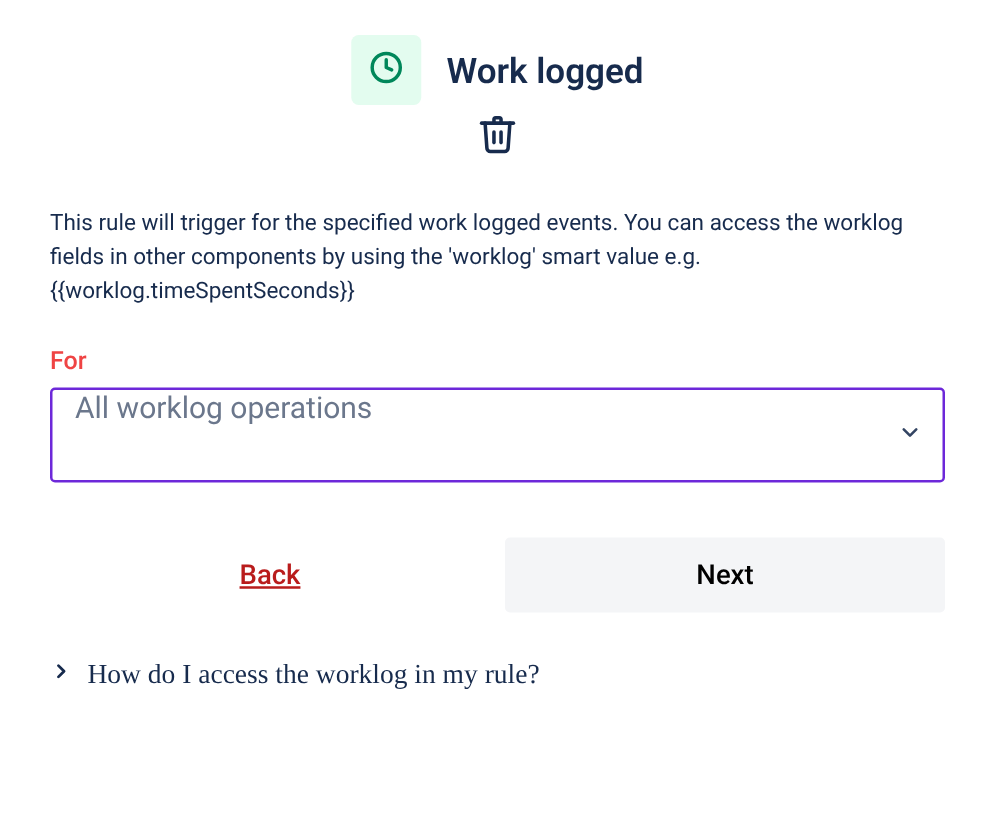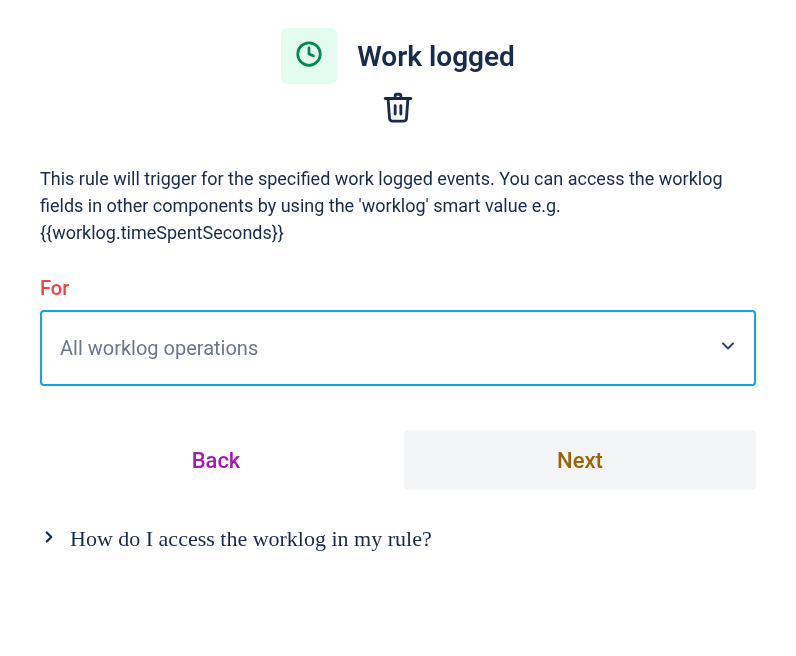--- a/index.html
+++ b/index.html
@@ -65,30 +65,30 @@
       color: #ef4444;
       margin-bottom: 10px;
     }
     .select-wrapper {
       position: relative;
       margin-bottom: 44px;
     }
     .select-field {
       width: 100%;
       height: 76px;
-      border: 2px solid #0ea5e9;
+      border: 2px solid #6d28d9;
       border-radius: 4px;
       background: #ffffff;
       padding: 0 50px 0 18px;
-      font-size: 20px;
+      font-size: 24px;
       color: #6b778c;
       text-align: left;
       cursor: pointer;
       display: flex;
-      align-items: center;
+      align-items: flex-start;
       justify-content: space-between;
       font-family: inherit;
     }
     .chevron-wrapper {
       position: absolute;
       right: 18px;
       top: 50%;
       transform: translateY(-50%);
       pointer-events: none;
     }
@@ -102,25 +102,26 @@
       height: 60px;
       border: none;
       border-radius: 4px;
       font-size: 22px;
       font-weight: 500;
       cursor: pointer;
       font-family: inherit;
     }
     .btn-back {
       background: #ffffff;
-      color: #a21caf;
+      color: #b91c1c;
+      text-decoration: underline;
     }
     .btn-next {
       background: #f4f5f7;
-      color: #a16207;
+      color: #000000;
     }
     .expand-row {
       display: flex;
       align-items: center;
       gap: 12px;
       cursor: pointer;
       font-size: 22px;
       color: #172b4d;
       background: none;
       border: none;

